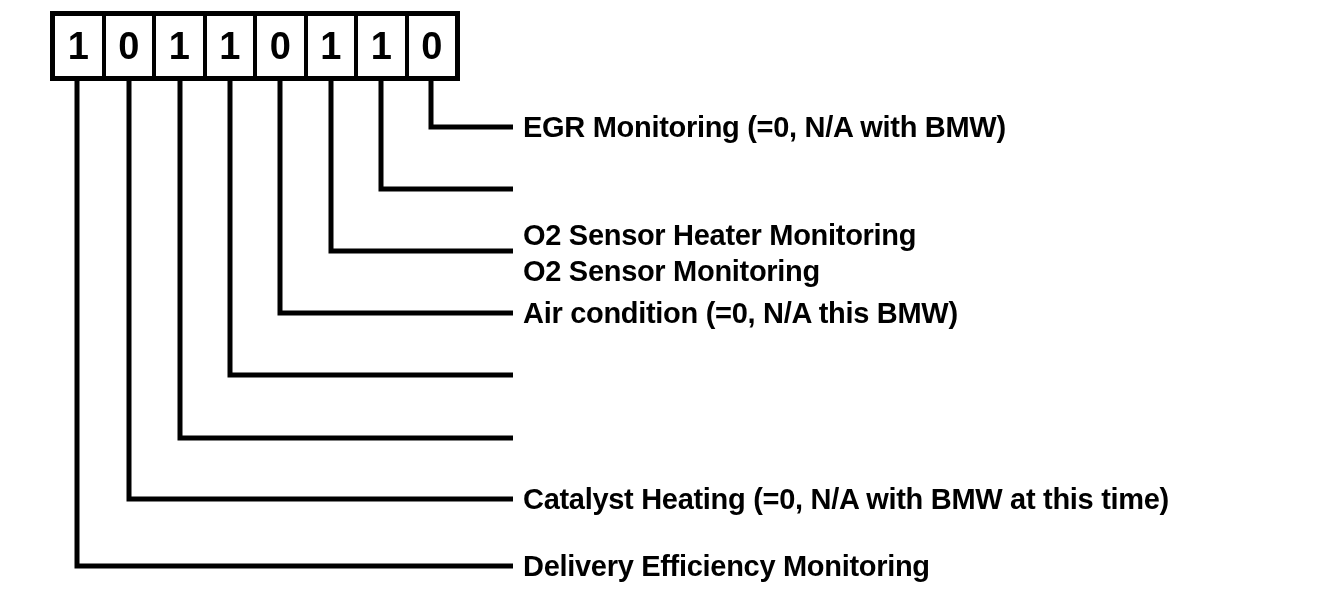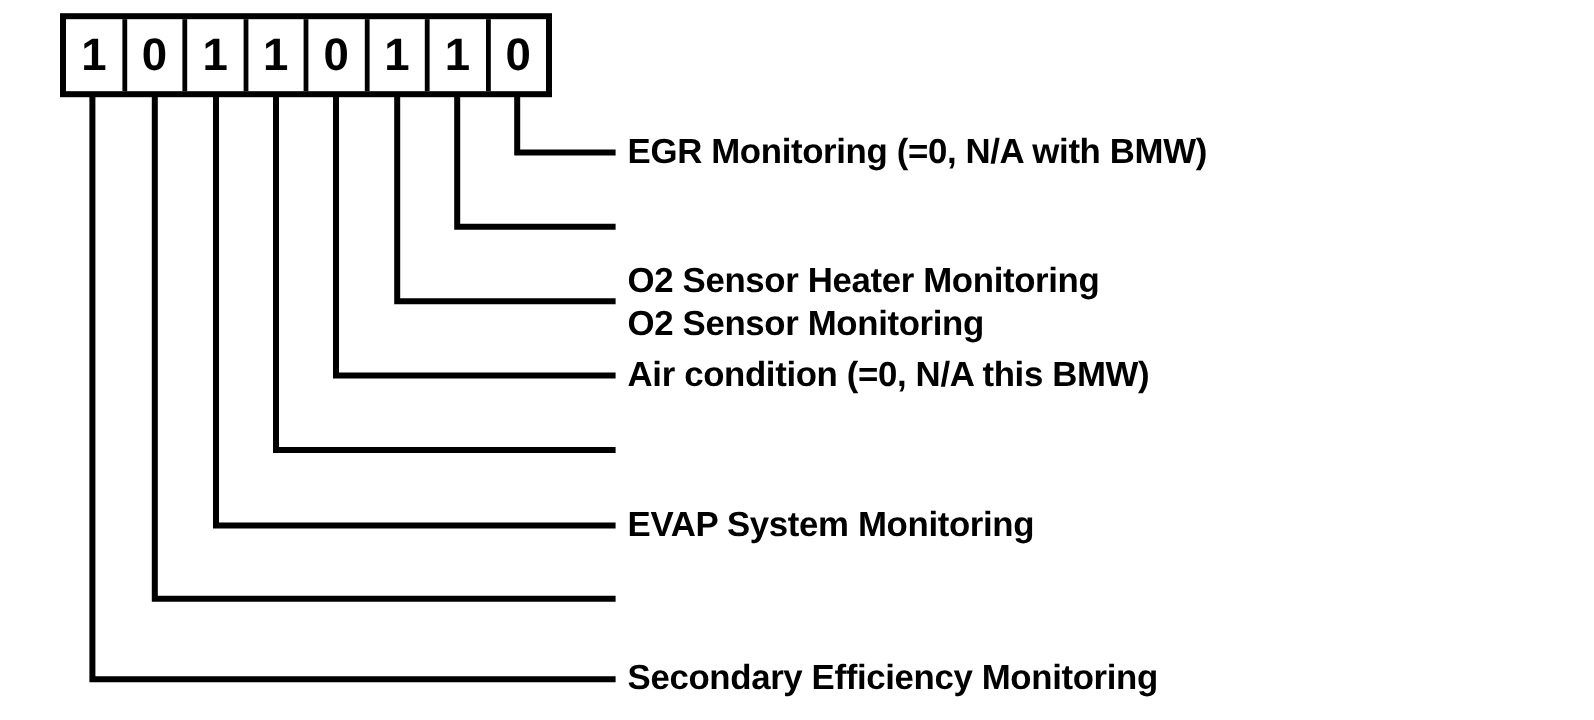--- a/index.html
+++ b/index.html
@@ -117,16 +117,16 @@
     <path d="M230,78 L230,375 L513,375"></path>
     <path d="M180,78 L180,438 L513,438"></path>
     <path d="M129,78 L129,499 L513,499"></path>
     <path d="M77,78 L77,566 L513,566"></path>
   </svg>
 
   <div class="bit-label row-0">EGR Monitoring (=0, N/A with BMW)</div>
   <div class="bit-label row-1">O2 Sensor Heater Monitoring</div>
   <div class="bit-label row-2">O2 Sensor Monitoring</div>
   <div class="bit-label row-3">Air condition (=0, N/A this BMW)</div>
-  <div class="bit-label row-5">EVAP System Monitoring</div>
-  <div class="bit-label row-7">Secondary Efficiency Monitoring</div>
+  <div class="bit-label row-6">Catalyst Heating (=0, N/A with BMW at this time)</div>
+  <div class="bit-label row-7">Delivery Efficiency Monitoring</div>
 
 </div>
 
 </body></html>

